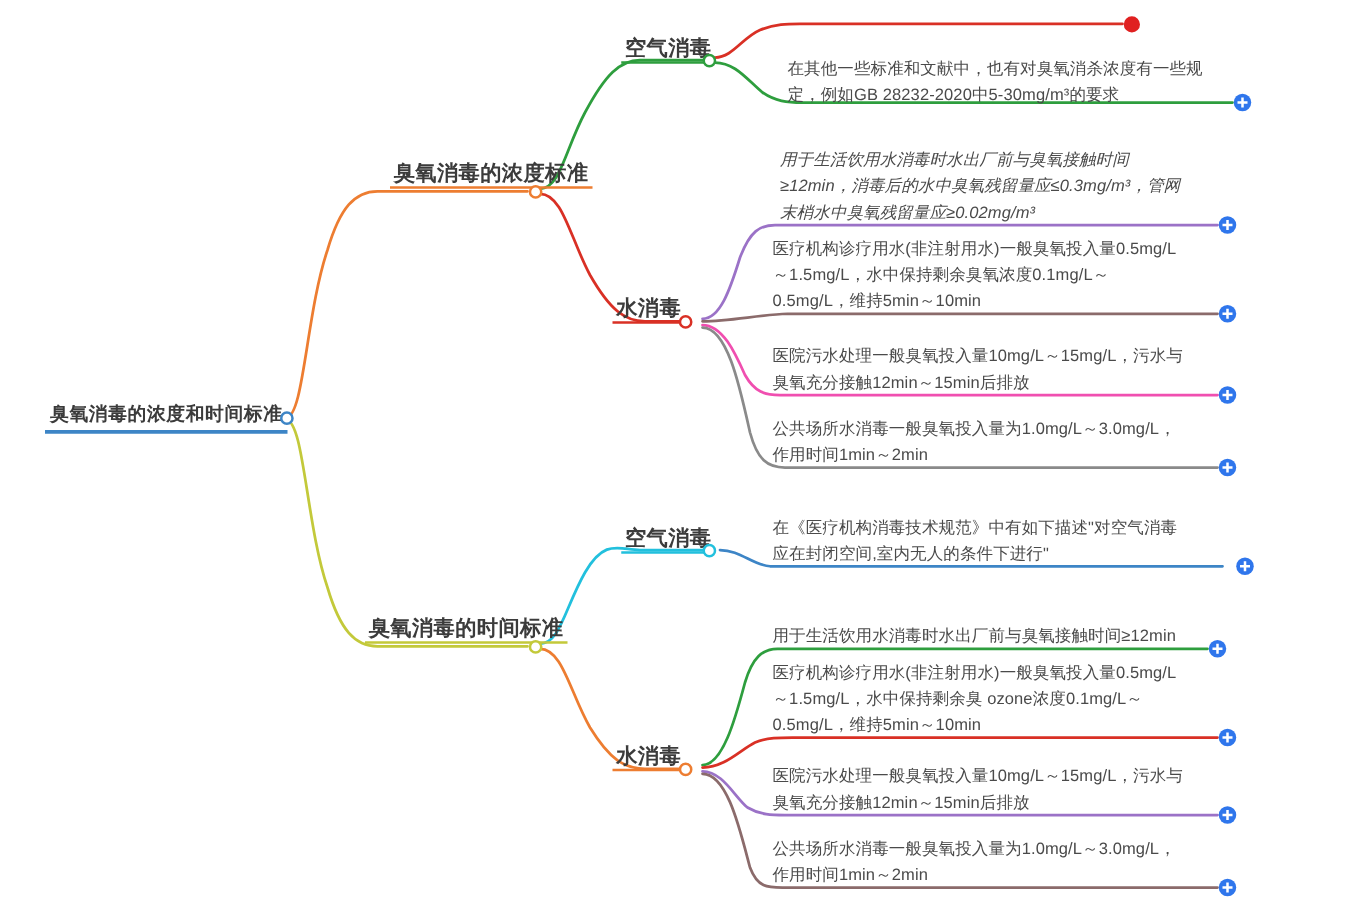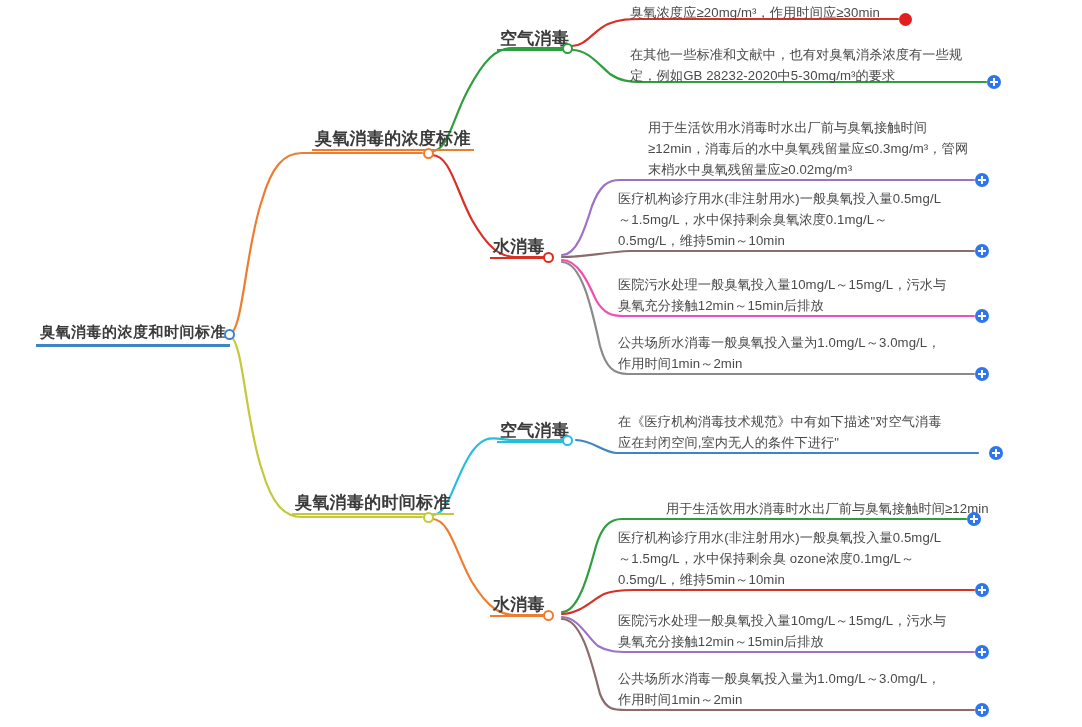--- a/index.html
+++ b/index.html
@@ -147,37 +147,34 @@
   <div class="node branch-label" style="left:292px; top:130px; border-bottom:2.2px solid #ed7d31;margin-left:20px;">
     <span>臭氧消毒的浓度标准</span>
   </div>
   <div class="handle" style="left:423px; top:148px; border-color:#ed7d31;"></div>
 
   <div class="node branch-label" style="left:497px; top:30px; border-bottom:2.2px solid #2e9e3e;">
     <span>空气消毒</span>
   </div>
   <div class="handle" style="left:562px; top:43px; border-color:#2e9e3e;"></div>
 
-  <div class="node leaf-text" style="left:630px; top:2px; width:290px;">
-    <div>臭氧浓度应≥20mg/m³，作用时间应≥30min</div>
-  </div>
   <div class="end-dot" style="left:899px; top:13px;"></div>
 
   <div class="node leaf-text" style="left:630px; top:44px; width:350px;">
     <div>在其他一些标准和文献中，也有对臭氧消杀浓度有一些规</div>
     <div>定，例如GB 28232-2020中5-30mg/m³的要求</div>
   </div>
   <div class="plus-btn" style="left:987px; top:75px;"></div>
 
   <div class="node branch-label" style="left:490px; top:238px; border-bottom:2.2px solid #d93025;">
     <span>水消毒</span>
   </div>
   <div class="handle" style="left:543px; top:252px; border-color:#d93025;"></div>
 
-  <div class="node leaf-text" style="left:648px; top:117px; width:352px;">
+  <div class="node leaf-text" style="left:624px; top:117px; width:352px;font-style:italic;">
     <div>用于生活饮用水消毒时水出厂前与臭氧接触时间</div>
     <div>≥12min，消毒后的水中臭氧残留量应≤0.3mg/m³，管网</div>
     <div>末梢水中臭氧残留量应≥0.02mg/m³</div>
   </div>
   <div class="plus-btn" style="left:975px; top:173px;"></div>
 
   <div class="node leaf-text" style="left:618px; top:188px; width:352px;">
     <div>医疗机构诊疗用水(非注射用水)一般臭氧投入量0.5mg/L</div>
     <div>～1.5mg/L，水中保持剩余臭氧浓度0.1mg/L～</div>
     <div>0.5mg/L，维持5min～10min</div>
@@ -210,21 +207,21 @@
     <div>在《医疗机构消毒技术规范》中有如下描述"对空气消毒</div>
     <div>应在封闭空间,室内无人的条件下进行"</div>
   </div>
   <div class="plus-btn" style="left:989px; top:446px;"></div>
 
   <div class="node branch-label" style="left:490px; top:596px; border-bottom:2.2px solid #ed7d31;">
     <span>水消毒</span>
   </div>
   <div class="handle" style="left:543px; top:610px; border-color:#ed7d31;"></div>
 
-  <div class="node leaf-text" style="left:618px; top:498px; width:352px;margin-left:48px;">
+  <div class="node leaf-text" style="left:618px; top:498px; width:352px;">
     <div>用于生活饮用水消毒时水出厂前与臭氧接触时间≥12min</div>
   </div>
   <div class="plus-btn" style="left:967px; top:512px;"></div>
 
   <div class="node leaf-text" style="left:618px; top:527px; width:352px;">
     <div>医疗机构诊疗用水(非注射用水)一般臭氧投入量0.5mg/L</div>
     <div>～1.5mg/L，水中保持剩余臭 ozone浓度0.1mg/L～</div>
     <div>0.5mg/L，维持5min～10min</div>
   </div>
   <div class="plus-btn" style="left:975px; top:583px;"></div>

